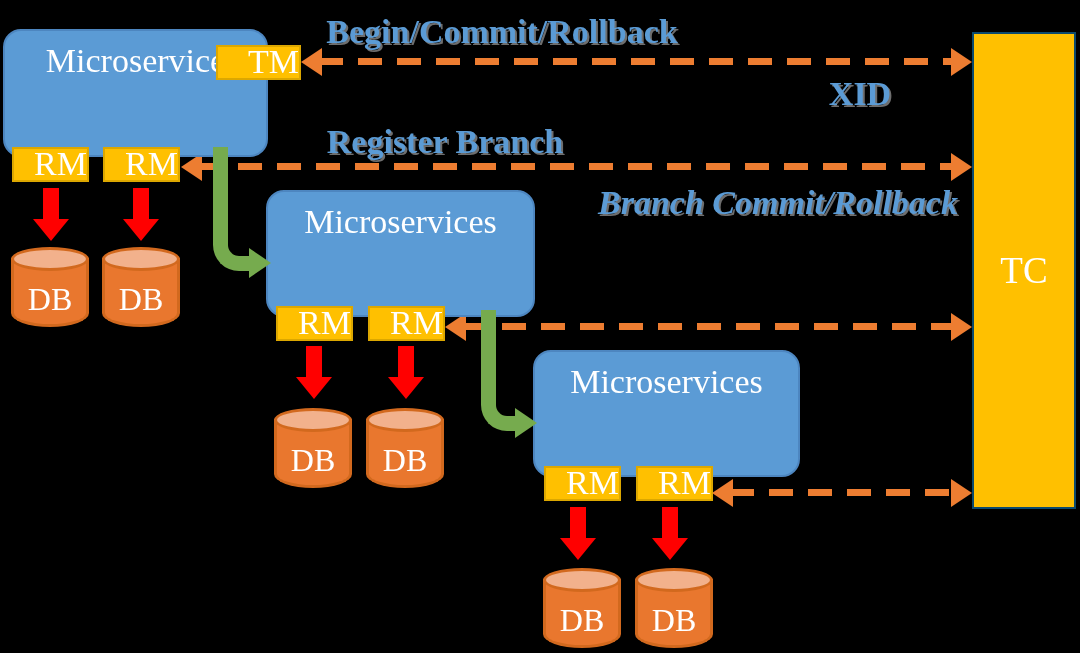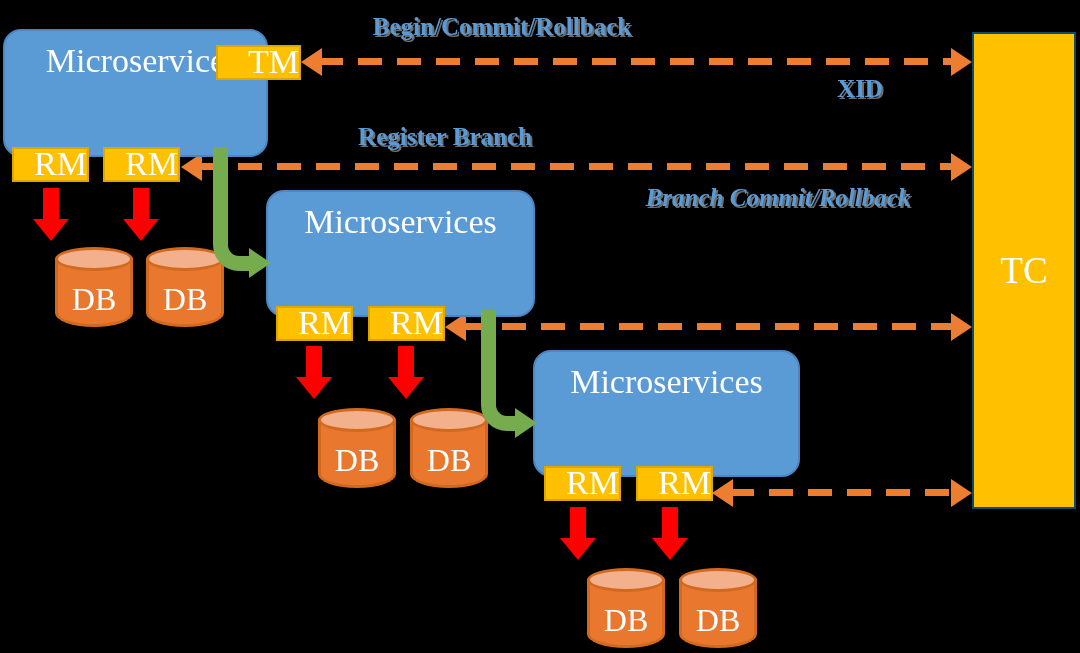--- a/index.html
+++ b/index.html
@@ -26,39 +26,39 @@
   
   .dashedArrow{position:absolute;height:28px;z-index:1;}
   .dash-line{position:absolute;left:18px;right:18px;top:10px;height:7px;
              background:repeating-linear-gradient(90deg,#ED7D31 0 24px,transparent 24px 39px);}
   .ah{position:absolute;width:0;height:0;border-top:14px solid transparent;
       border-bottom:14px solid transparent;}
   .ah.left{left:0;border-right:21px solid #ED7D31;}
   .ah.right{right:0;border-left:21px solid #ED7D31;}
 
   
-  .lbl{position:absolute;color:#5B9BD5;font-weight:bold;font-size:25px;text-align:center;
+  .lbl{position:absolute;color:#5B9BD5;font-weight:bold;font-size:34px;text-align:center;
        text-shadow:2px 2px 0 #6e6e6e;white-space:nowrap;z-index:2;}
 
   
   .gArrow{position:absolute;z-index:6;}
   .gArrow .l{box-sizing:border-box;border-left:15px solid #76AB4E;
              border-bottom:15px solid #76AB4E;border-bottom-left-radius:26px;}
   .gArrow .gh{position:absolute;width:0;height:0;border-top:15px solid transparent;
               border-bottom:15px solid transparent;border-left:22px solid #76AB4E;}
 
   
   .redArrow{position:absolute;width:36px;height:53px;z-index:2;}
   .redArrow .shaft{position:absolute;left:10px;top:0;width:16px;height:31px;background:#FF0000;}
   .redArrow .head{position:absolute;left:0;top:31px;width:0;height:0;
                   border-left:18px solid transparent;border-right:18px solid transparent;
                   border-top:22px solid #FF0000;}
 
   
-  .db{position:absolute;width:78px;height:80px;z-index:2;margin-left:44px;}
+  .db{position:absolute;width:78px;height:80px;z-index:2;}
   .db .top{position:absolute;left:0;right:0;top:0;height:24px;background:#F2B18C;
            border:3px solid #D2691E;border-radius:50%;box-sizing:border-box;z-index:2;}
   .db .body{position:absolute;left:0;right:0;top:11px;bottom:0;background:#E9772E;
             border:3px solid #D2691E;border-top:none;box-sizing:border-box;
             border-radius:0 0 39px 39px / 0 0 14px 14px;}
   .db .lbl2{position:absolute;left:0;right:0;top:34px;text-align:center;color:#fff;
             font-size:32px;z-index:3;}
 </style>
 </head>
 <body>

